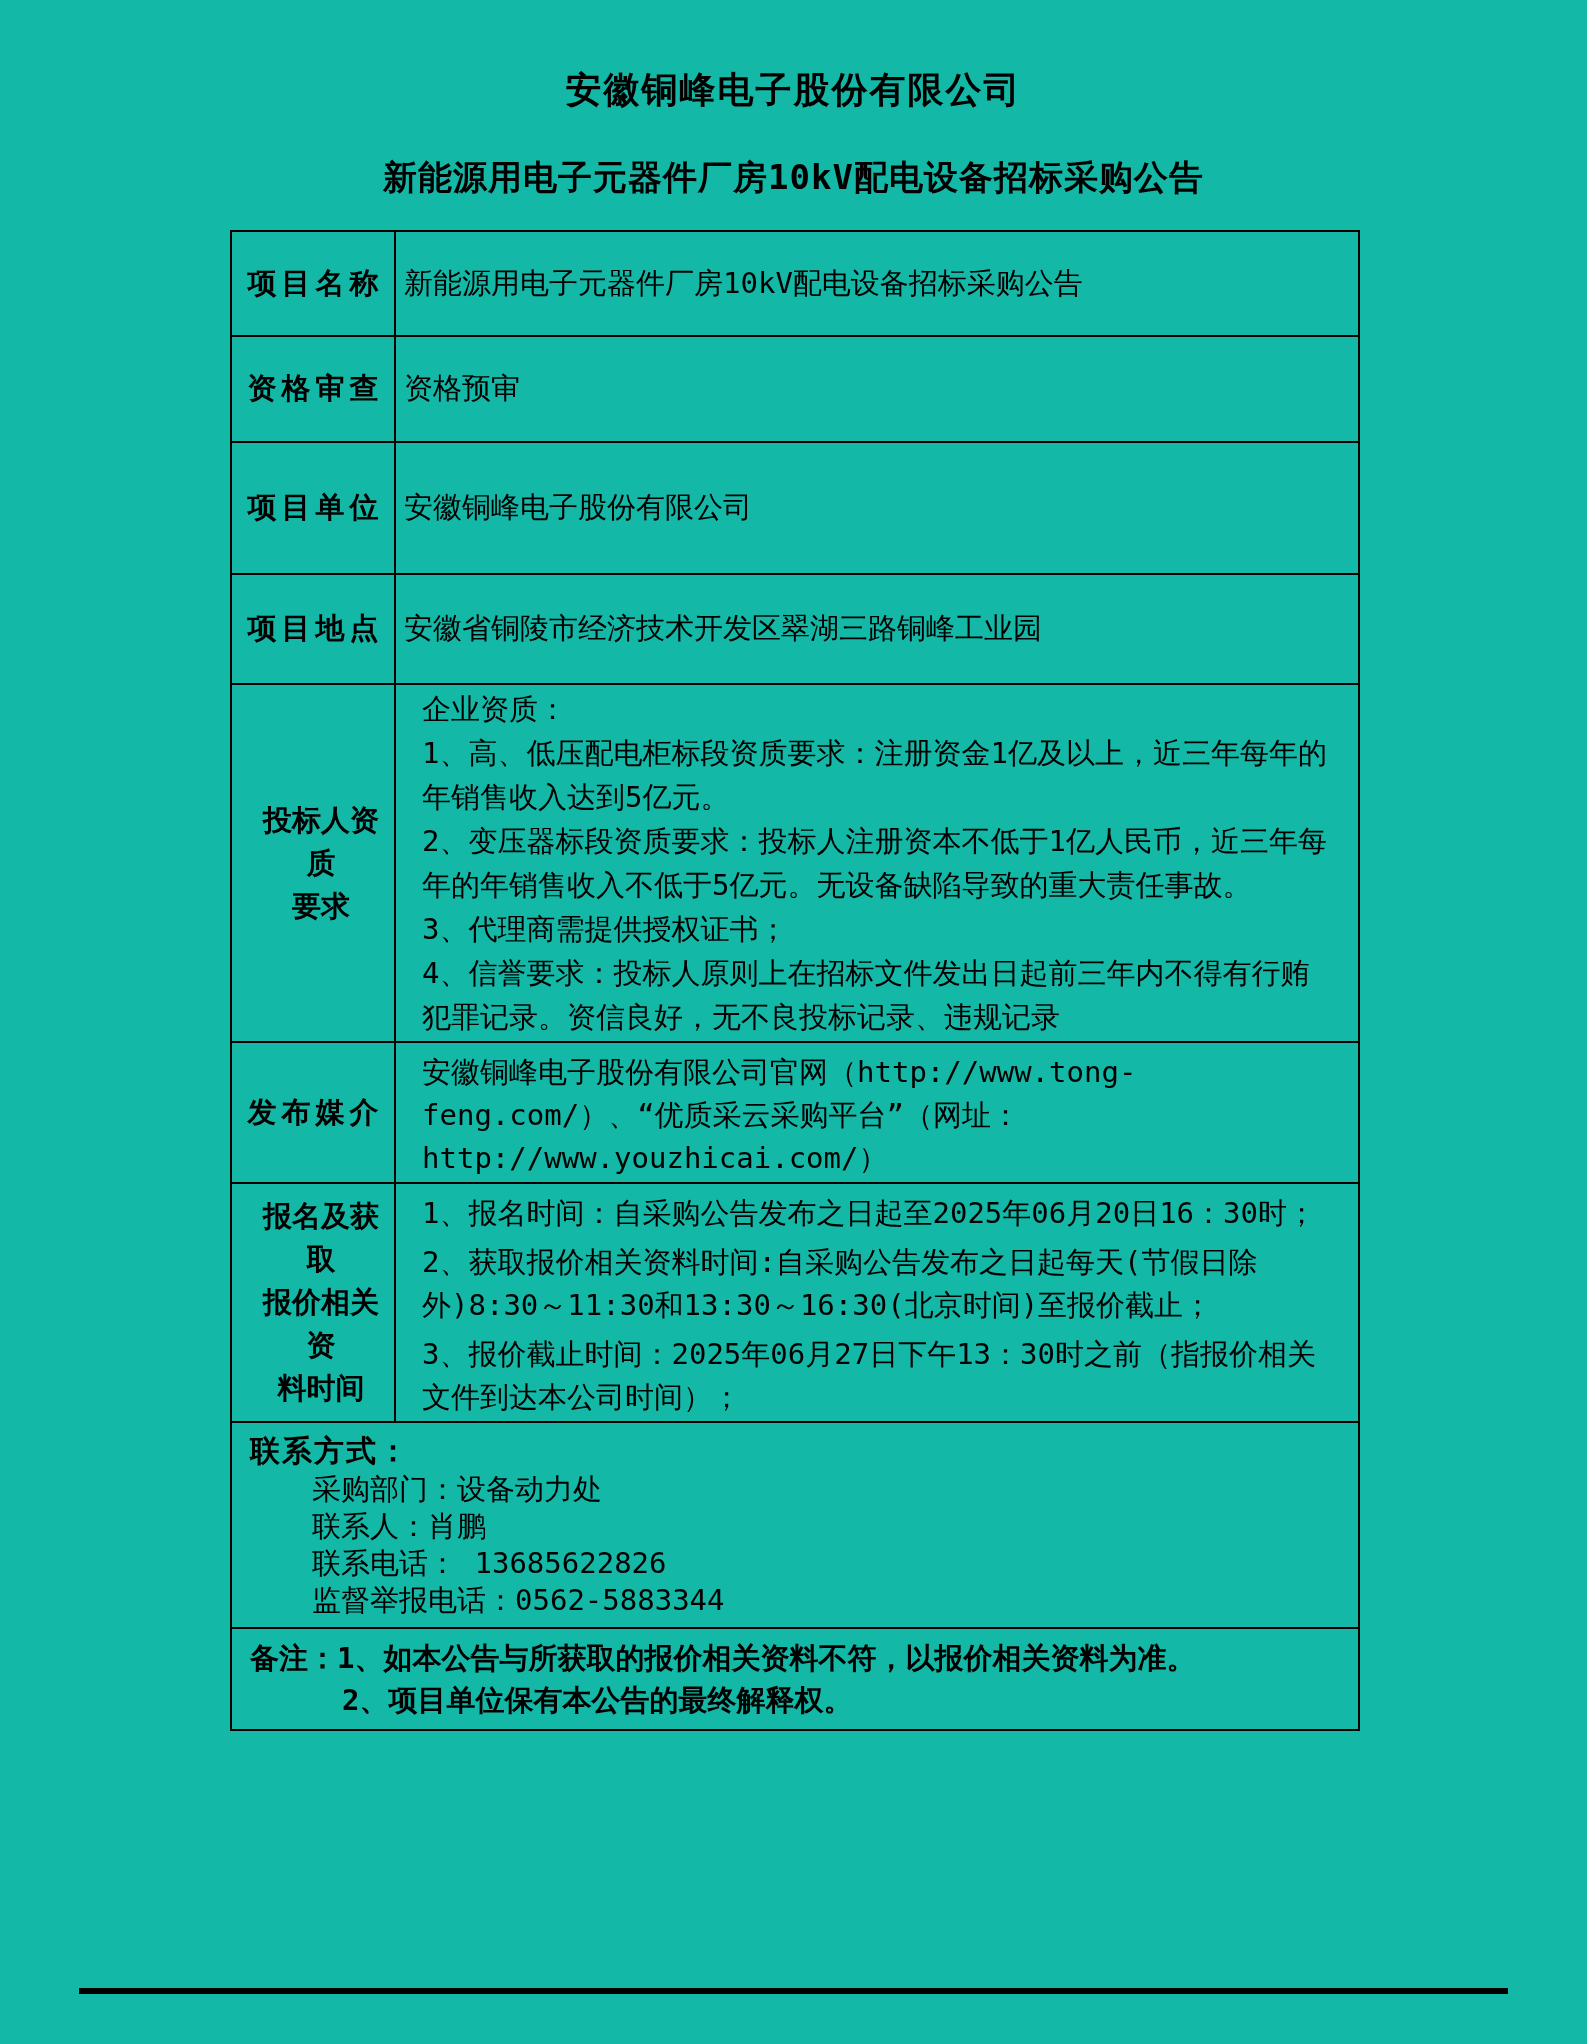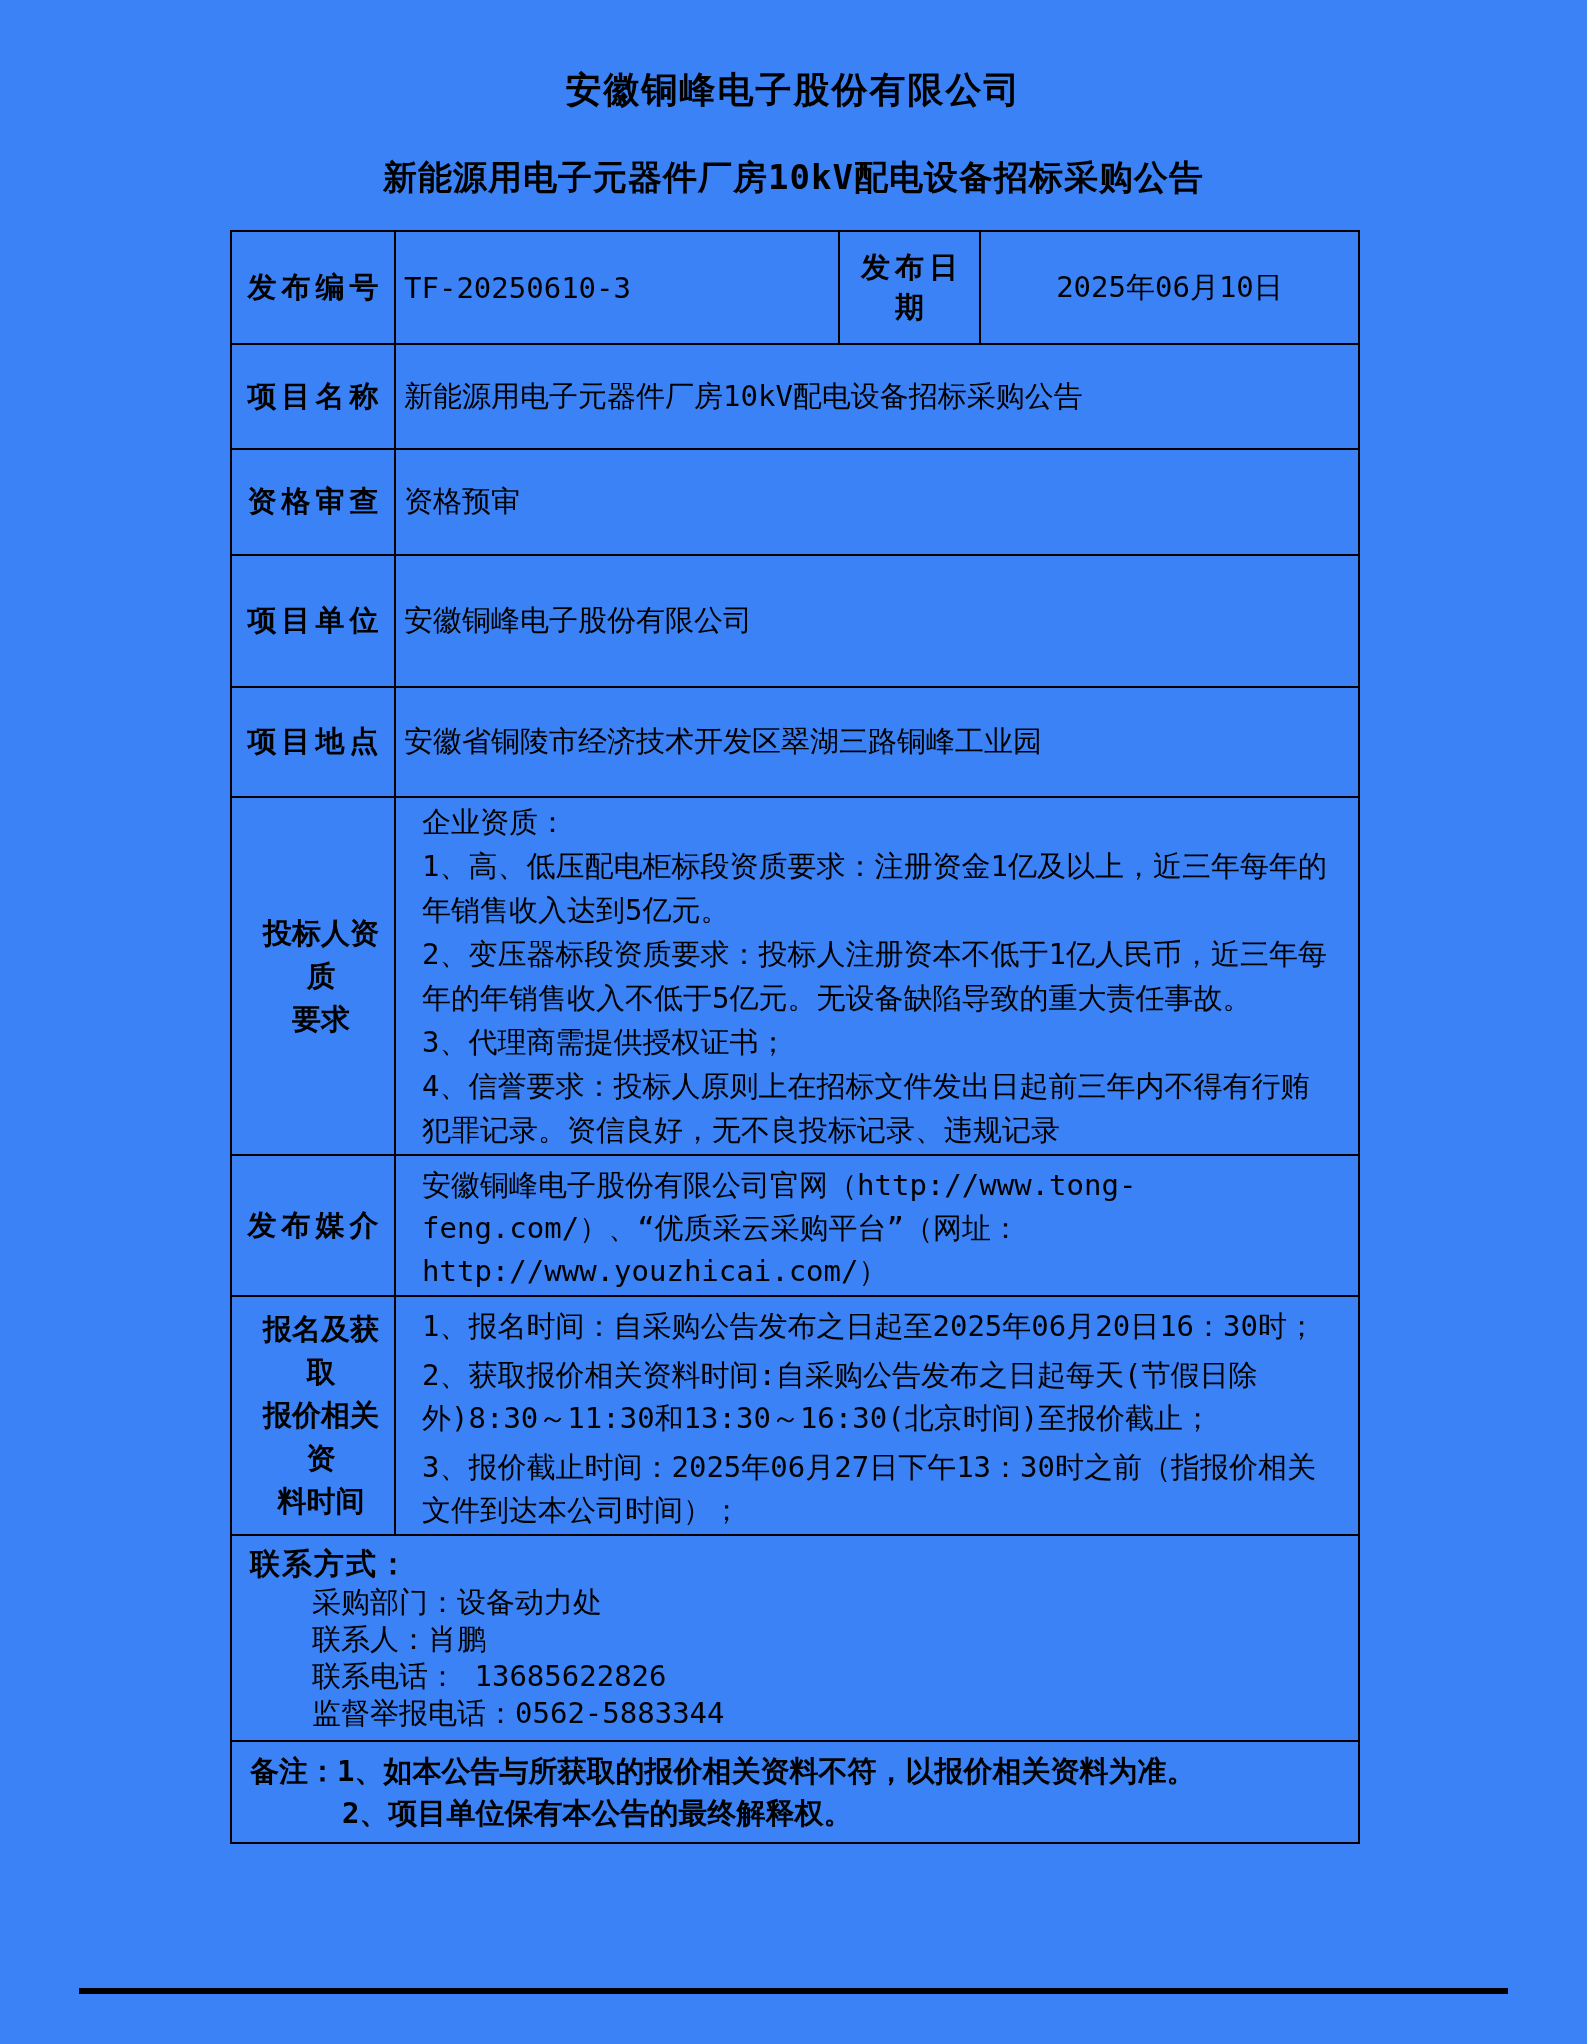--- a/index.html
+++ b/index.html
@@ -1,19 +1,19 @@
 <!DOCTYPE html>
 <html><head>
 <meta charset="utf-8">
 <style>
   * { margin:0; padding:0; box-sizing:border-box; }
   html,body { background:#ffffff; }
   .page {
     position:relative; width:1587px; height:2044px; margin:0 auto;
-    background:#3b82f6; color:#000;
+    background:#14b8a6; color:#000;
     font-family:"DejaVu Sans Mono","DejaVu Serif","Liberation Serif",serif;
   }
   .doc-title {
     position:absolute; top:66px; left:0; width:100%;
     text-align:center; font-size:36px; font-weight:bold; letter-spacing:2px;
   }
   .doc-subtitle {
     position:absolute; top:155px; left:0; width:100%;
     text-align:center; font-size:34px; font-weight:bold; letter-spacing:1px;
   }
@@ -55,26 +55,20 @@
 
   <table class="main">
     <colgroup>
       <col style="width:164px">
         <col style="width:444px">
         <col style="width:141px">
         <col style="width:379px">
     </colgroup>
 
     <tbody>
-        <tr style="height:113px">
-      <td class="lbl">发布编号</td>
-      <td class="val">TF-20250610-3</td>
-      <td class="lbl">发布日期</td>
-      <td class="val-center">2025年06月10日</td>
-    </tr>
 
     <tr style="height:105px">
       <td class="lbl">项目名称</td>
       <td class="val" colspan="3">新能源用电子元器件厂房10kV配电设备招标采购公告</td>
     </tr>
 
     <tr style="height:106px">
       <td class="lbl">资格审查</td>
       <td class="val" colspan="3">资格预审</td>
     </tr>

